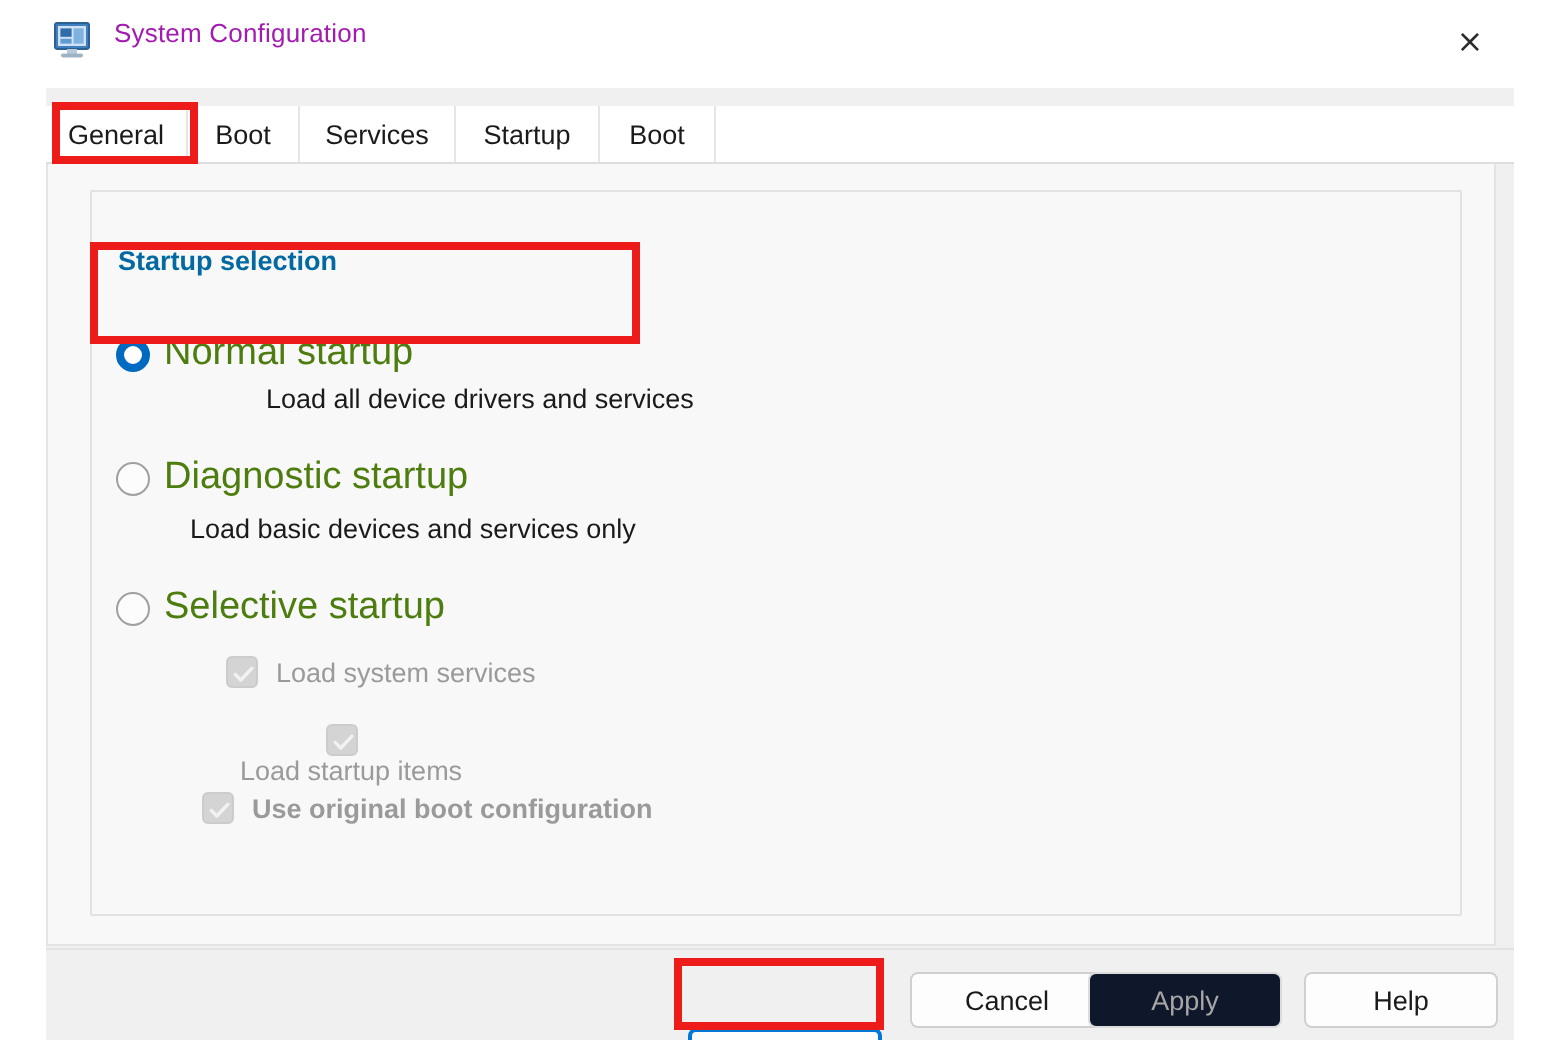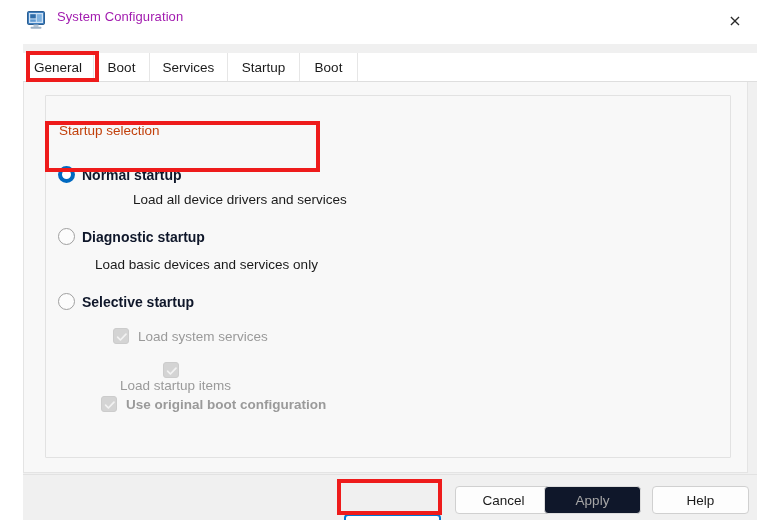--- a/index.html
+++ b/index.html
@@ -112,23 +112,24 @@
     border-radius: 1px;
     box-sizing: border-box;
     background: transparent;
   }
   .group-legend {
     position: absolute;
     left: 31px; top: 42px;
     padding: 0 5px 0 4px;
     background: #f8f8f8;
     font-size: 13.5px;
-    color: #c2410c;
+    color: #0369a1;
     white-space: nowrap;
     line-height: 14px;
+    font-weight: bold;
   }
 
   
   .opt-row {
     position: absolute;
     display: flex;
     align-items: center;
     white-space: nowrap;
   }
   .radio {
@@ -141,23 +142,22 @@
   .radio.off {
     border: 1.4px solid #a0a0a0;
     background: #fcfcfc;
   }
   .radio.on {
     border: 4.5px solid #0069c0;
     background: #ffffff;
   }
   .opt-label {
     margin-left: 7px;
-    font-size: 14px;
-    color: #0f172a;
-    font-weight: bold;
+    font-size: 19px;
+    color: #4d7c0f;
   }
   .sub-desc {
     position: absolute;
     font-size: 13.5px;
     color: #1a1a1a;
     white-space: nowrap;
   }
 
   
   .cb-row {

